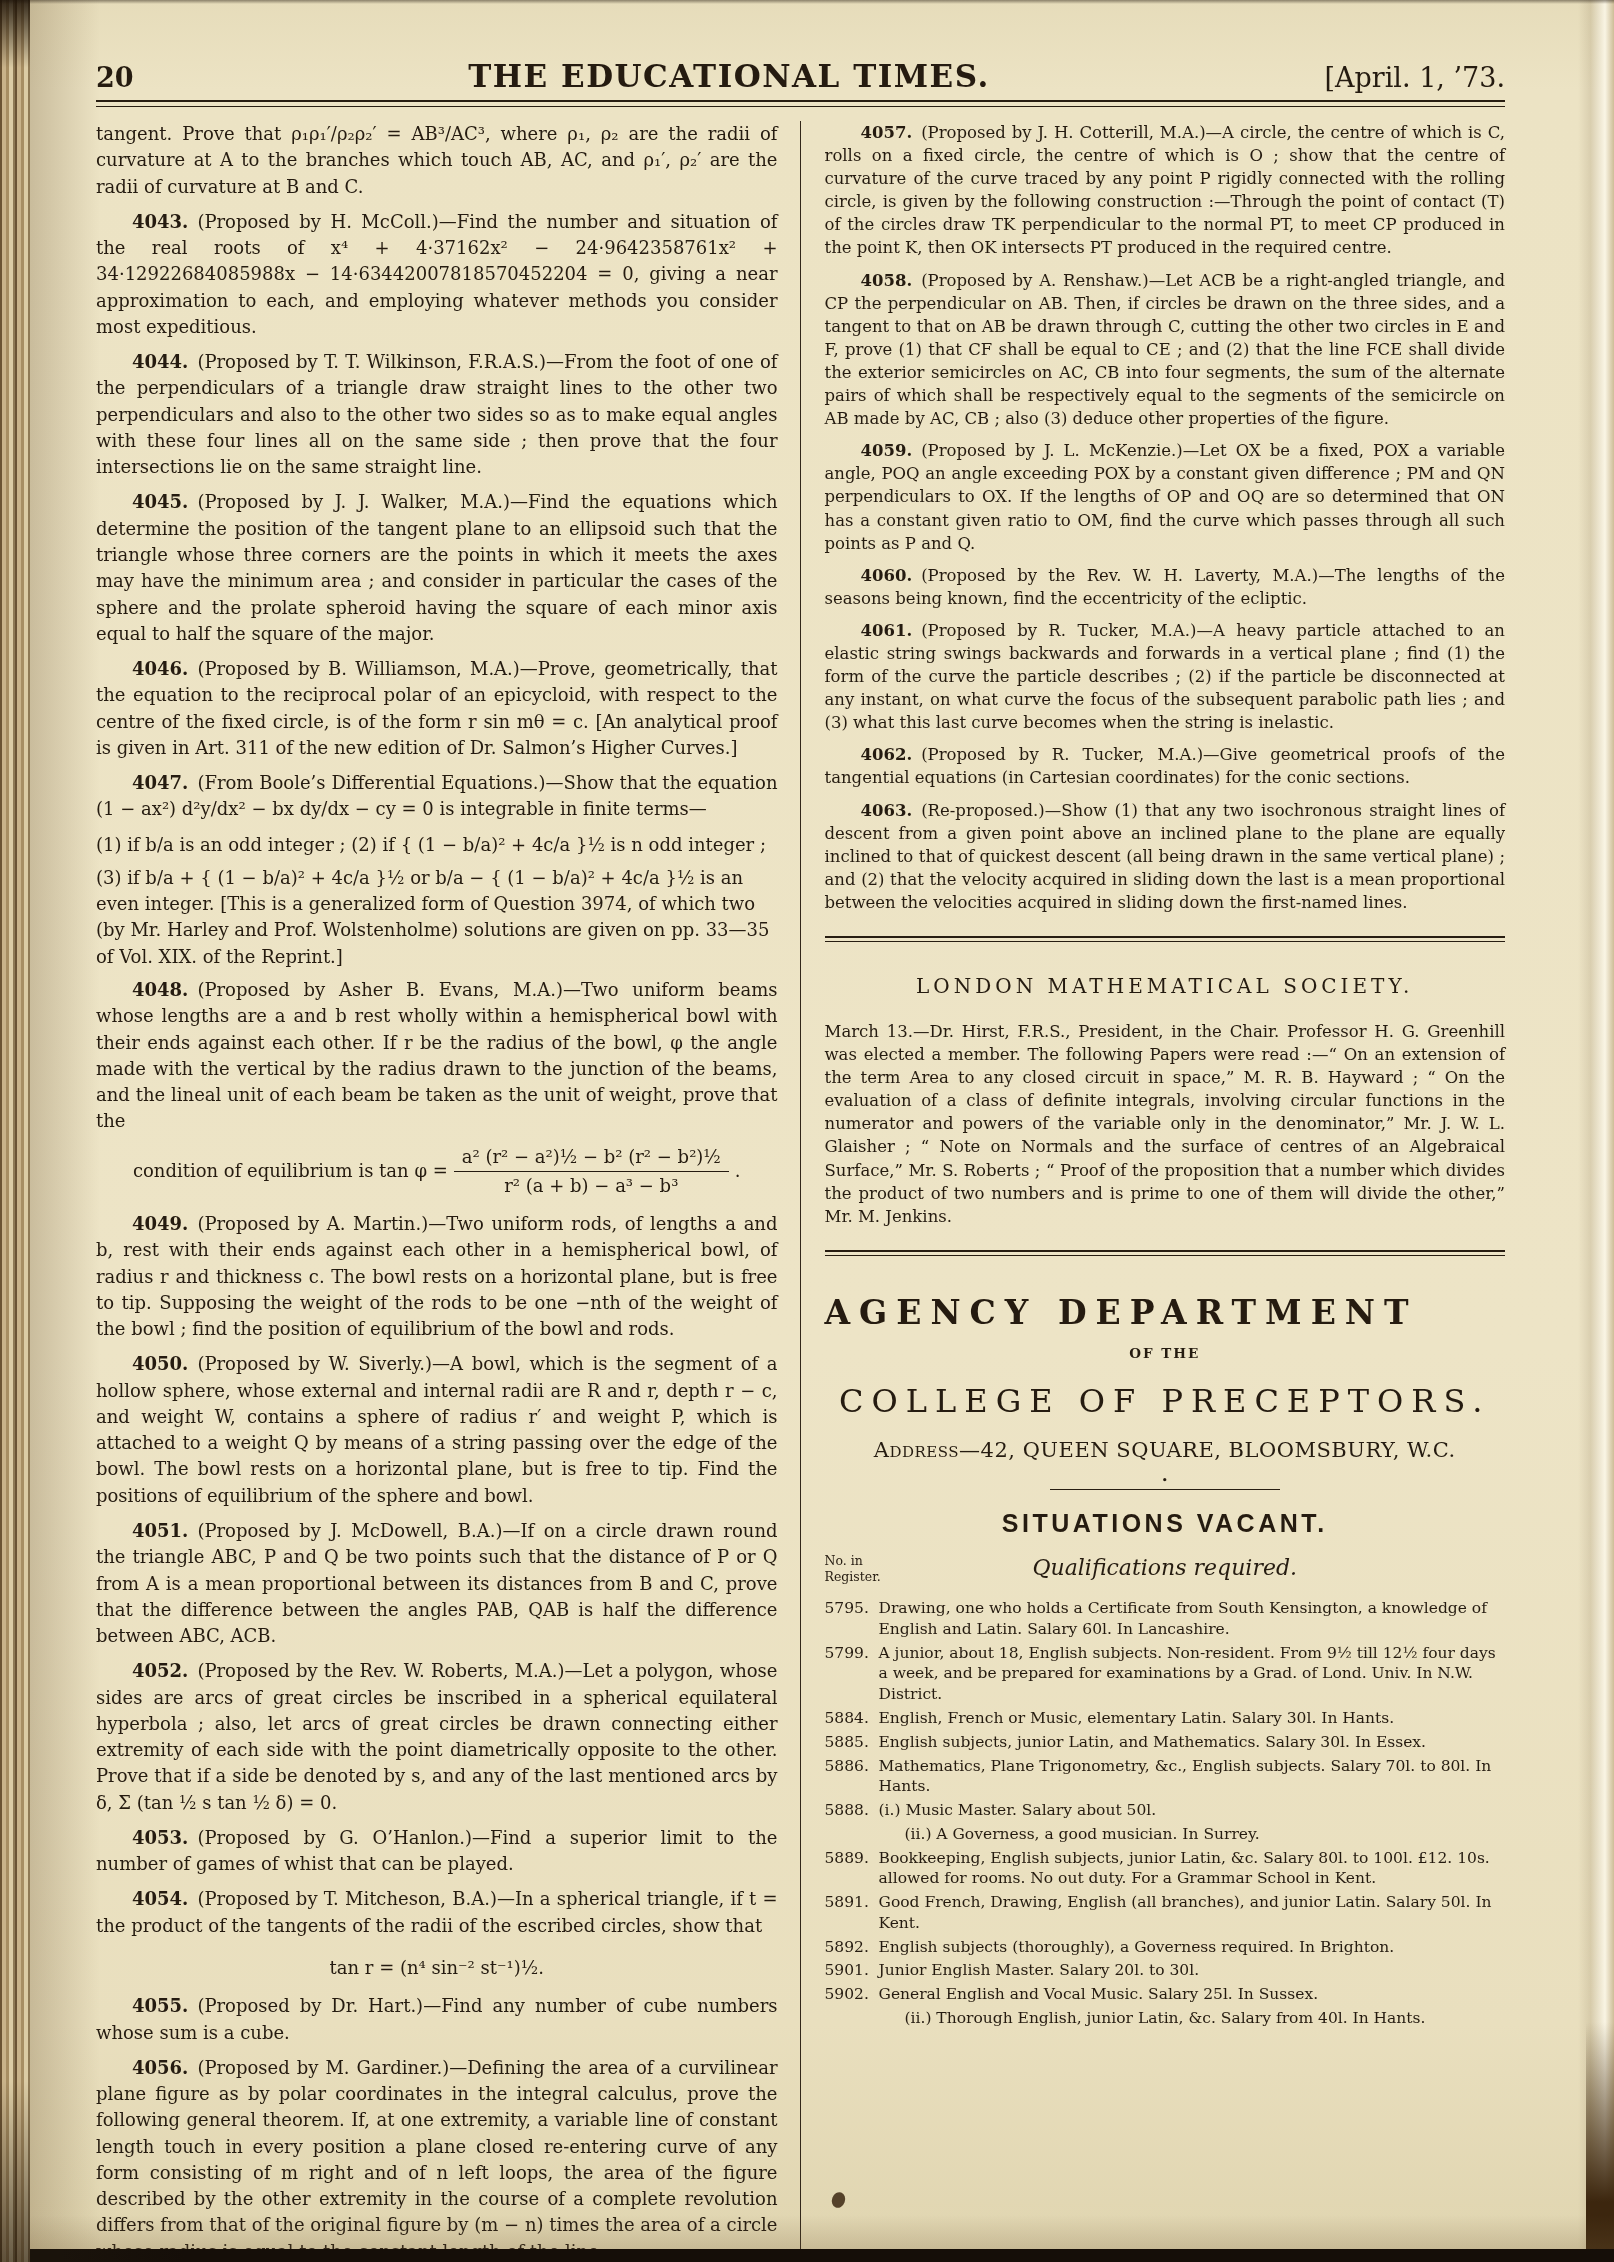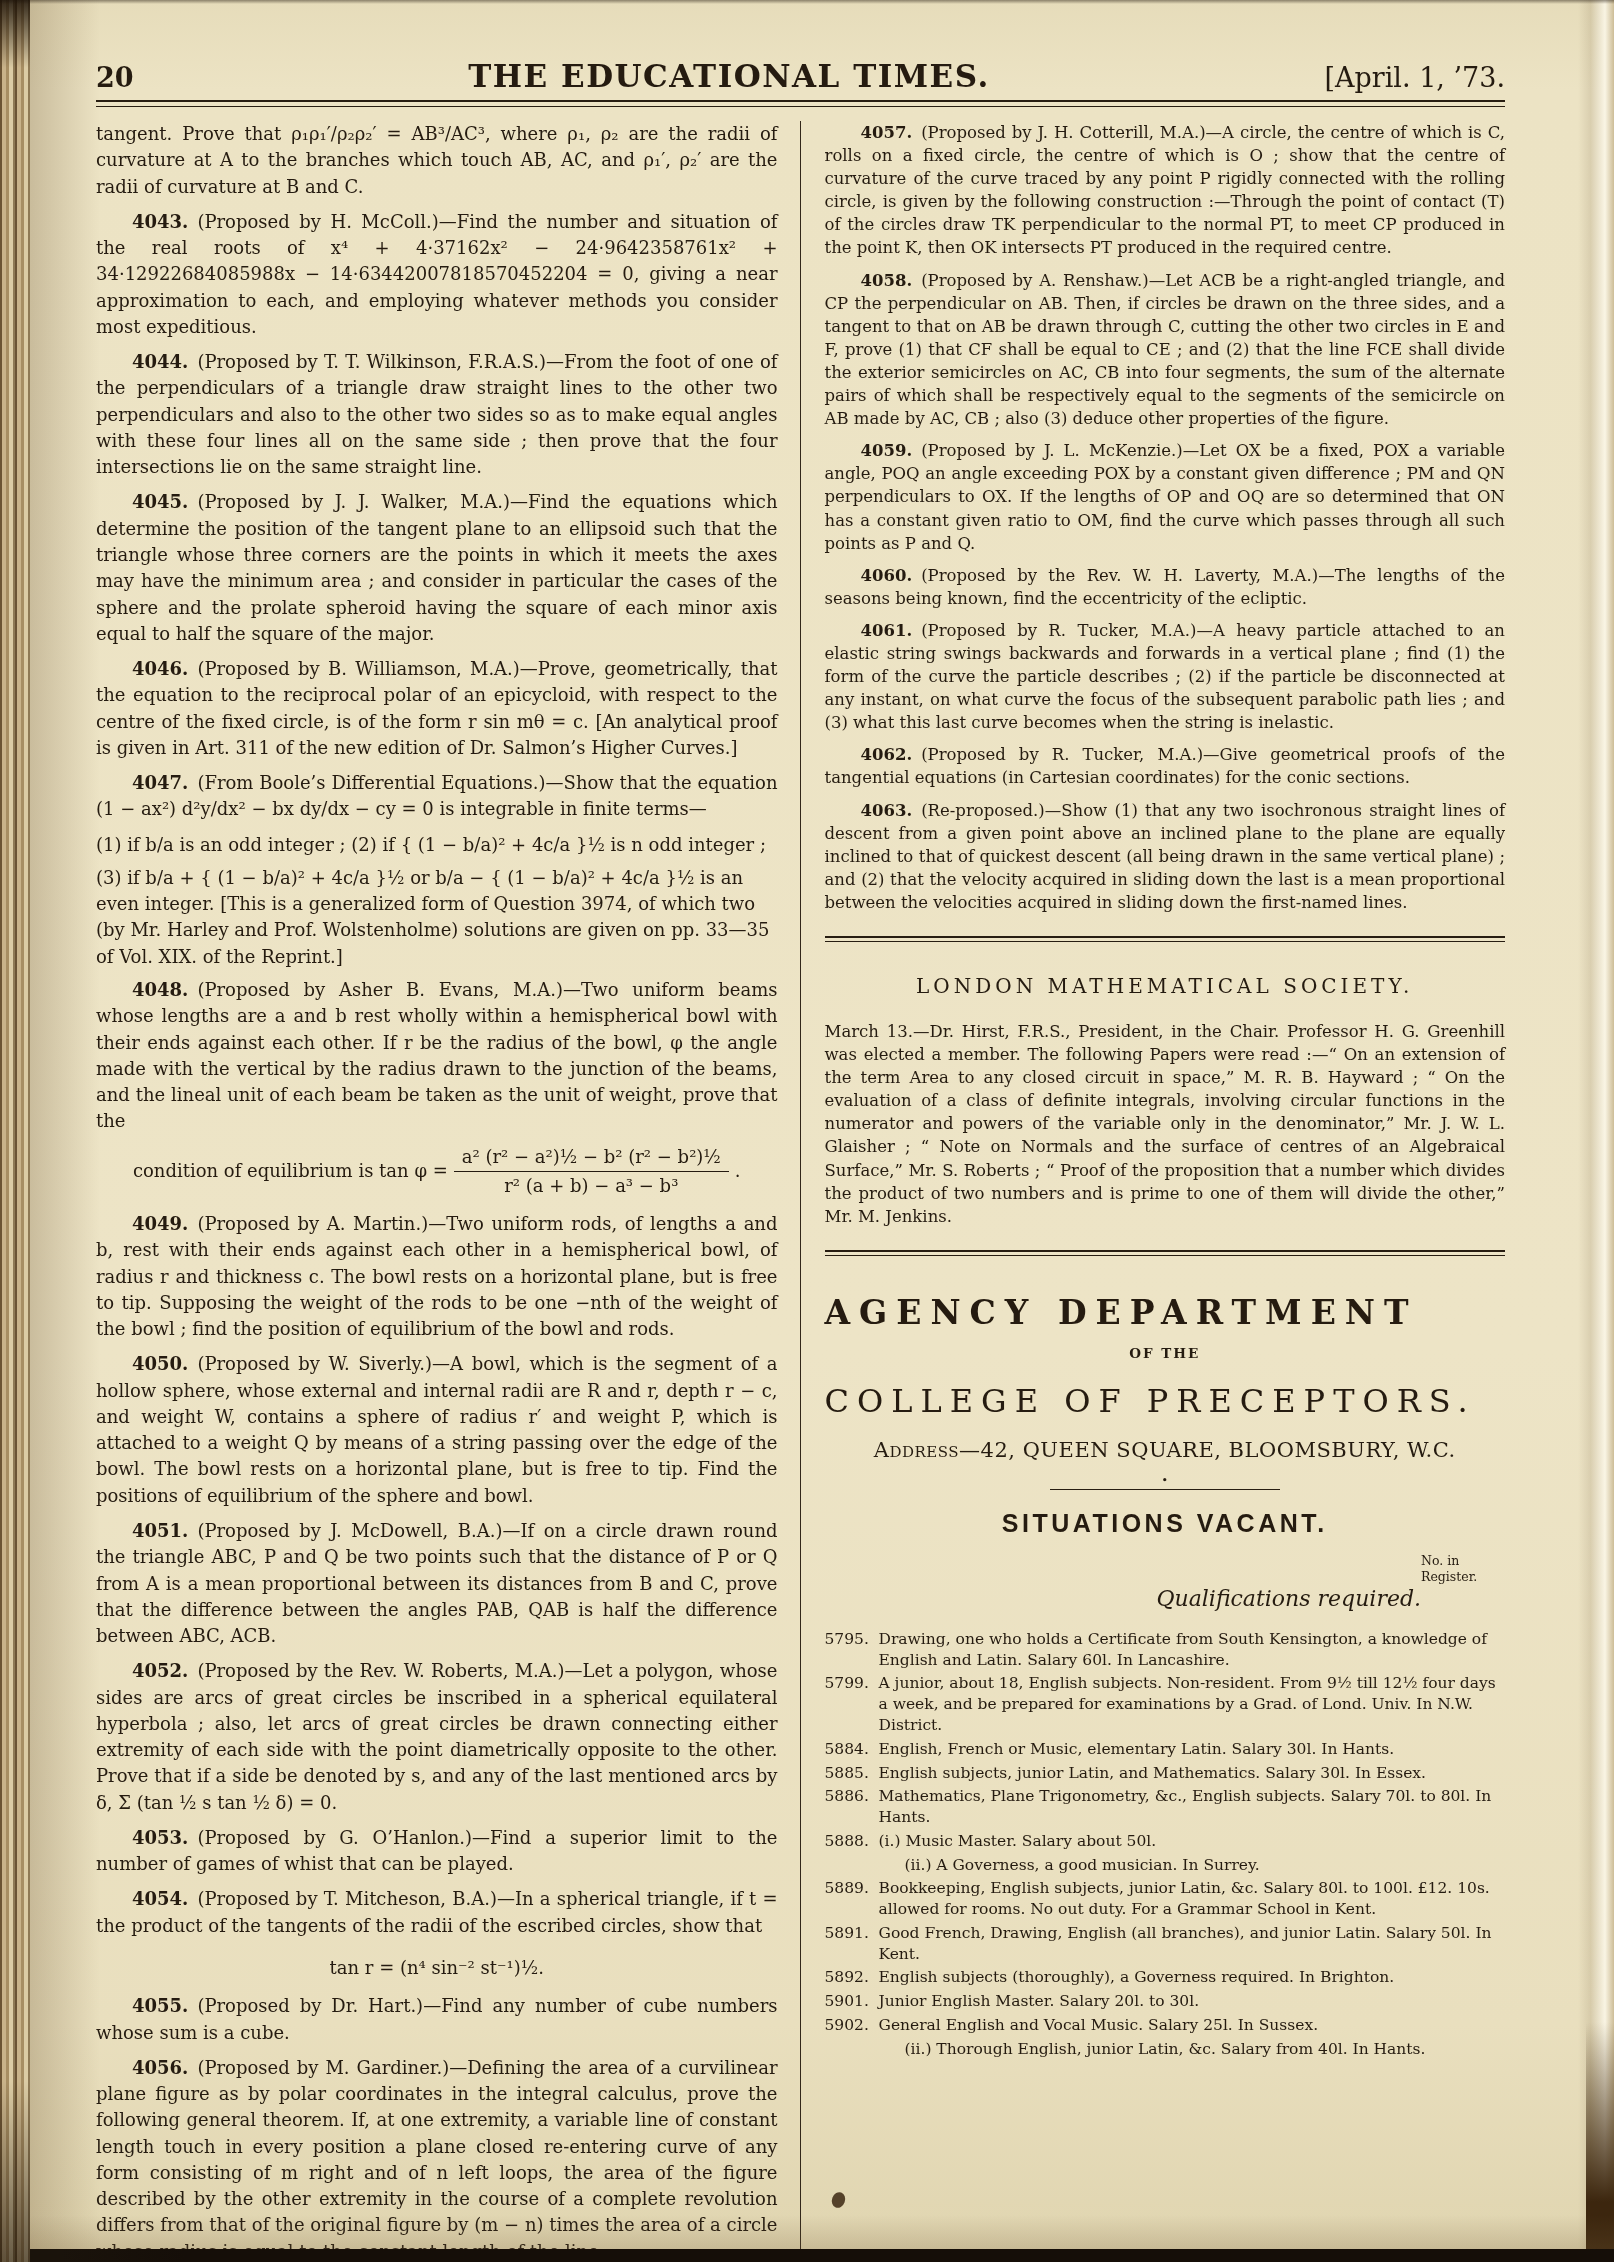--- a/index.html
+++ b/index.html
@@ -61,28 +61,28 @@
   .frac .fden{display:block;padding-top:1px;}
   .eqcenter{text-align:center;margin:16px 0 12px;}
 
   
   .rule-sect{margin:22px 0 0;height:3px;border-top:2px solid #271d11;border-bottom:1px solid #271d11;}
   .lms-head{margin:30px 0 20px;text-align:center;font-weight:normal;font-size:20px;letter-spacing:4px;}
   .lms-body{margin-bottom:14px;}
 
   .agency-1{margin:34px 0 8px;text-align:left;font-weight:bold;font-size:33px;letter-spacing:9px;}
   .agency-2{text-align:center;font-weight:bold;font-size:13.5px;letter-spacing:2px;}
-  .agency-3{margin:16px 0 12px;font-weight:normal;font-size:32px;letter-spacing:8px;}
+  .agency-3{margin:16px 0 12px;text-align:center;font-weight:normal;font-size:32px;letter-spacing:8px;}
   .agency-addr{text-align:center;font-size:21px;letter-spacing:.5px;font-variant:small-caps;}
   .orn{text-align:center;margin:12px 0 16px;font-size:11px;line-height:.8;}
   .orn-line{width:230px;margin:3px auto 0;border-top:1.5px solid #271d11;}
 
   .sit-head{margin:14px 0 12px;text-align:center;font-family:"Liberation Sans",sans-serif;
     font-weight:bold;font-size:25px;letter-spacing:3.5px;}
-  .sit-sub{display:flex;align-items:flex-end;margin:0 0 14px;flex-direction:column;}
+  .sit-sub{display:flex;align-items:flex-end;margin:0 0 14px;}
   .reg-label{width:84px;font-size:12.5px;line-height:1.25;}
   .qual-label{flex:1;text-align:center;font-style:italic;font-size:22px;padding-right:84px;}
   .sit{display:flex;font-size:15.5px;line-height:1.34;margin-bottom:3px;}
   .sit-no{flex:0 0 50px;}
   .sit-body{flex:1;padding-left:4px;text-align:left;}
   .sit.sub .sit-body{padding-left:30px;}
 </style>
 </head>
 <body>
 

